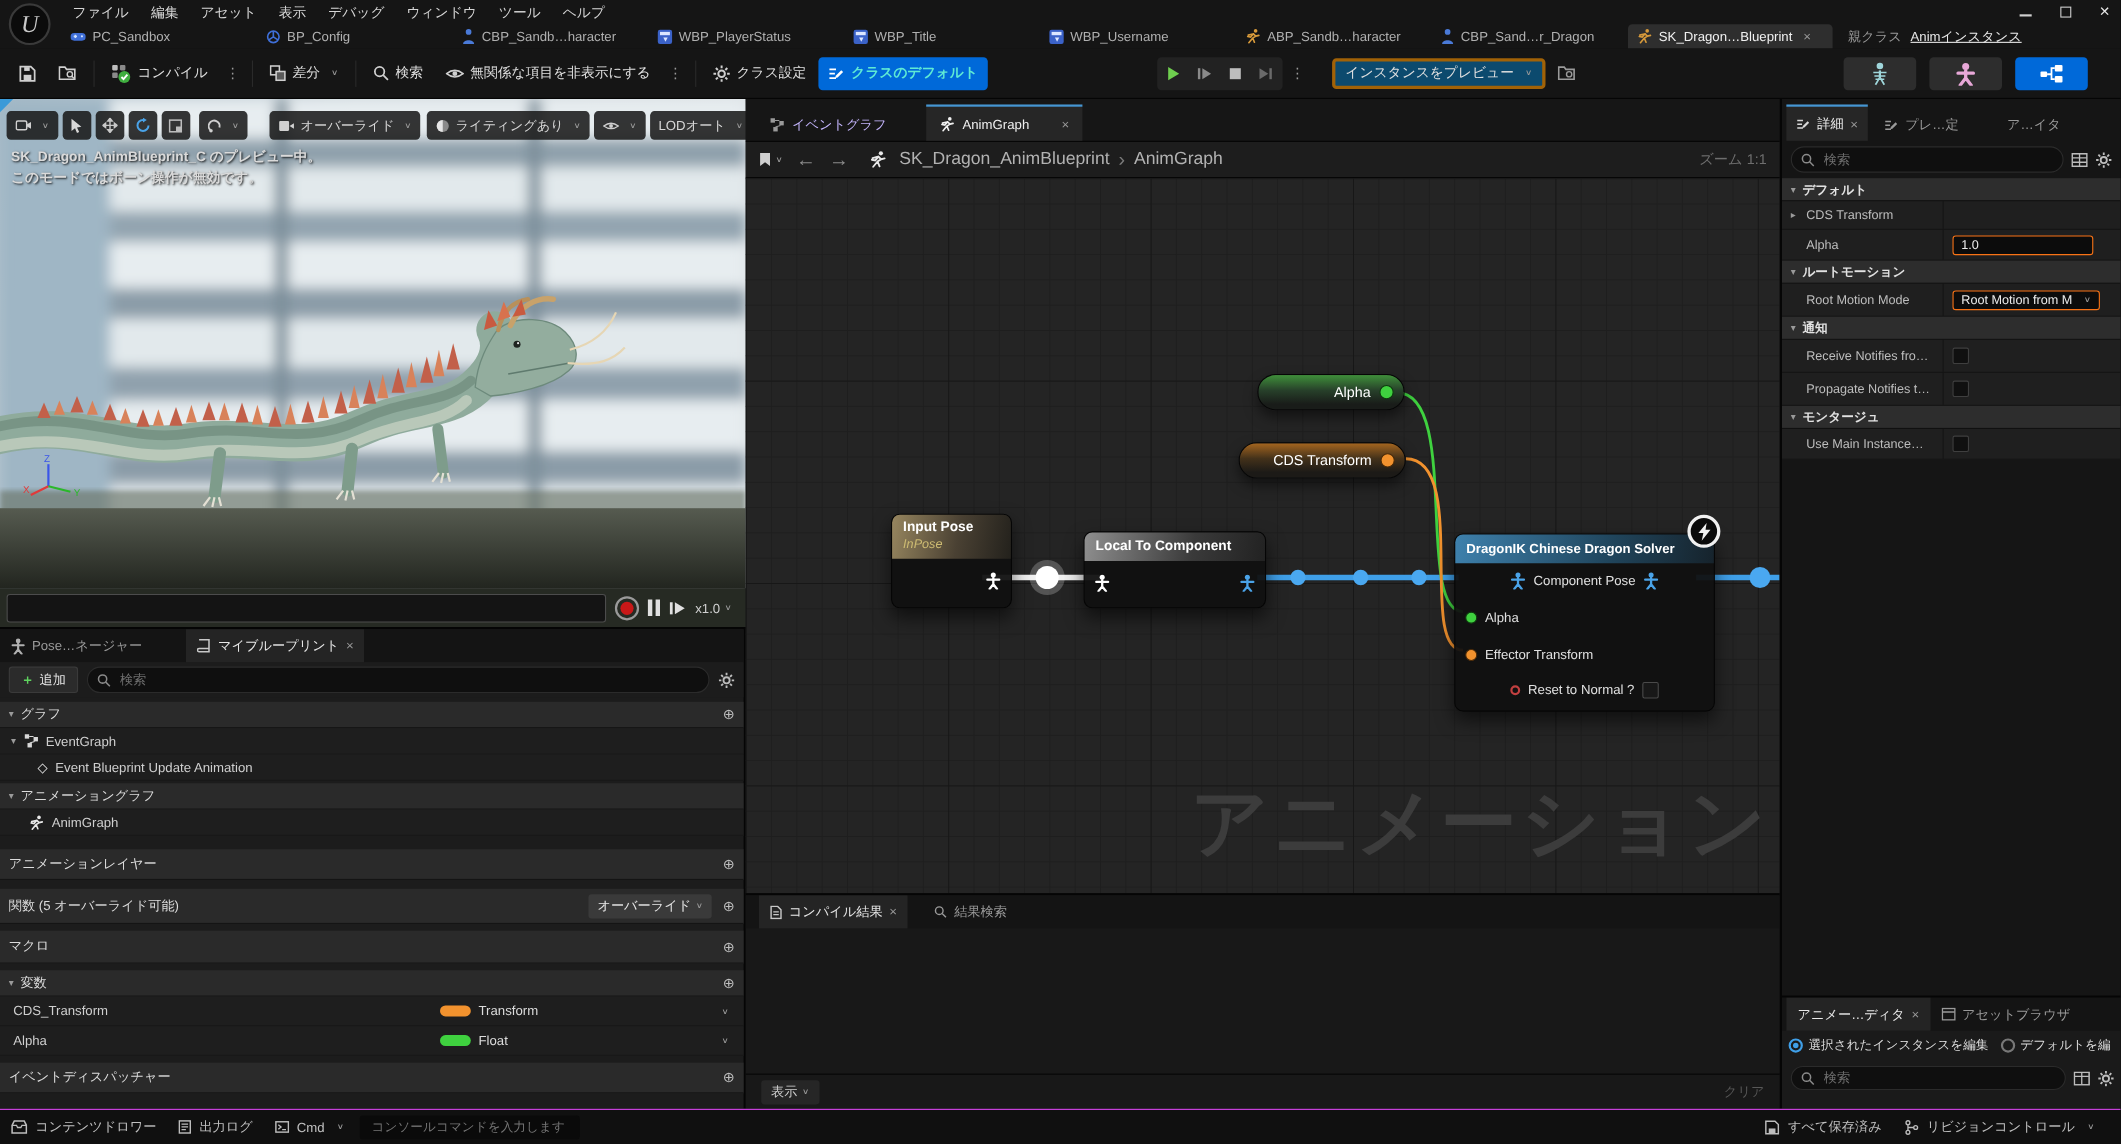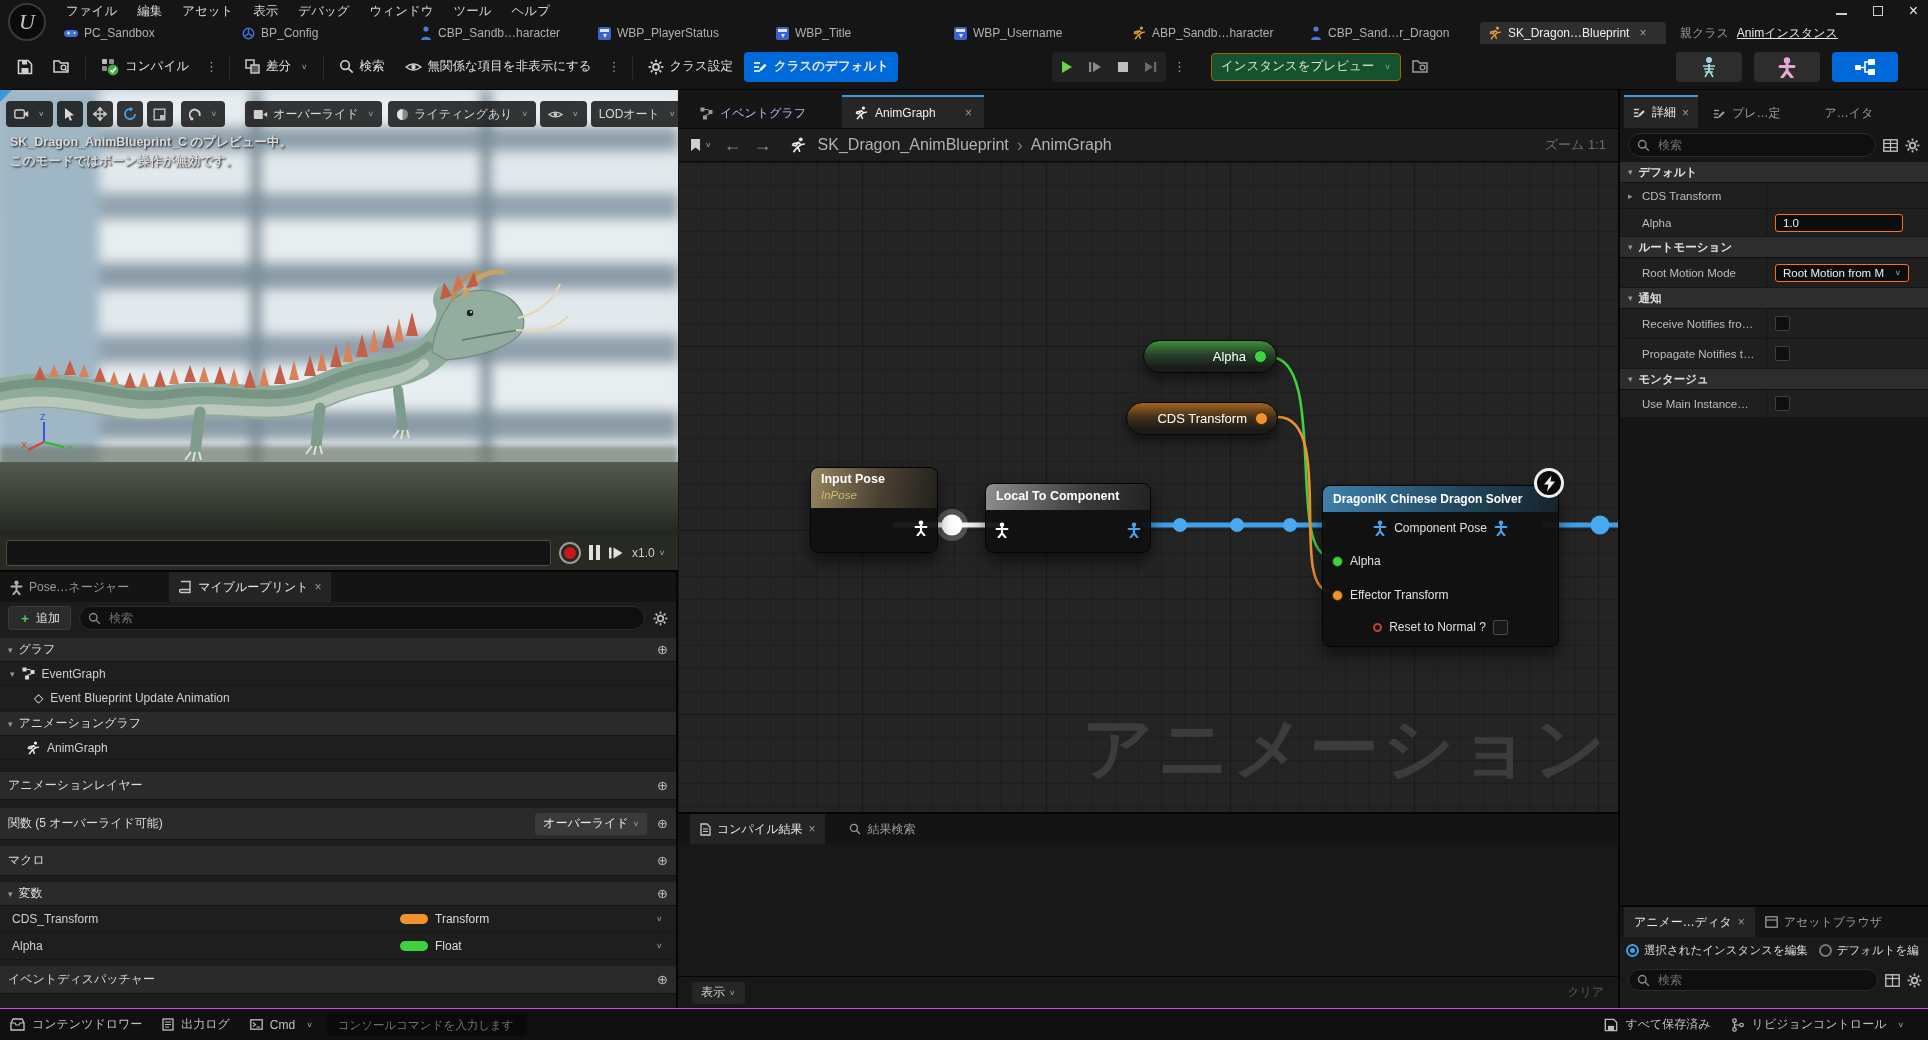--- a/index.html
+++ b/index.html
@@ -14,21 +14,21 @@
   
   .menu-item{padding:3px 10px;color:#d6d6d6;font-size:12.5px;cursor:default;}
   .atab{width:178px;height:22px;display:flex;align-items:center;gap:6px;padding:0 8px;color:#b0b0b0;overflow:hidden;white-space:nowrap;}
   .atab.active{background:#2e2e2e;color:#f0f0f0;border-radius:4px 4px 0 0;}
   .widget-ic{width:13px;height:13px;background:#3b62c8;border-radius:2px;position:relative;flex:none;}
   .widget-ic:before{content:"";position:absolute;left:2px;top:2px;width:9px;height:3px;background:#dce6ff;}
   .widget-ic:after{content:"";position:absolute;left:4.5px;top:7px;border-left:2px solid transparent;border-right:2px solid transparent;border-top:4px solid #dce6ff;}
   
   .tbtn{display:flex;align-items:center;gap:6px;height:30px;padding:0 9px;border-radius:4px;color:#e0e0e0;font-size:12.5px;white-space:nowrap;}
   .tsep{width:1px;height:24px;background:#2a2a2a;margin:0 4px;}
-  .blue-btn{background:#0069d9;color:#e5e5e5;}
+  .blue-btn{background:#0069d9;color:#5eead4;}
   .mode-btn{width:66px;height:30px;border-radius:4px;background:#2d2d2d;display:flex;align-items:center;justify-content:center;}
   
   .vpill{height:26px;display:flex;align-items:center;gap:5px;padding:0 8px;background:rgba(26,26,26,.88);border-radius:4px;color:#d8d8d8;font-size:12px;white-space:nowrap;}
   .vtool{width:26px;height:26px;display:flex;align-items:center;justify-content:center;background:rgba(26,26,26,.88);border-radius:4px;}
   
   .mb-tab{height:30px;display:flex;align-items:center;gap:6px;padding:0 10px;color:#9a9a9a;}
   .mb-tab.active{background:#242424;color:#e8e8e8;}
   .mbh{height:24px;background:#2a2a2a;display:flex;align-items:center;gap:6px;padding:0 8px;color:#dcdcdc;border-bottom:1px solid #141414;font-size:12px;}
   .mbh .plus{margin-left:auto;color:#bdbdbd;font-size:13px;}
   .mbi{height:24px;display:flex;align-items:center;gap:7px;color:#cfcfcf;border-bottom:1px solid #181818;background:#1e1e1e;font-size:12px;}
@@ -276,21 +276,21 @@
           </svg>
         </span>
       <span class="ic" style="width:26px;height:26px;">
           <svg width="14" height="14" viewBox="0 0 14 14">
             <path d="M1 2 L9 7 L1 12 Z" fill="#6a6a6a"></path>
             <rect x="10" y="2" width="2.2" height="10" fill="#6a6a6a"></rect>
           </svg>
         </span>
     </div>
     <div class="dots3">⋮</div>
-    <div class="tbtn" style="background:#14532d;border:1px solid #a16207;height:28px;margin-left:18px;">
+    <div class="tbtn" style="background:#0c4a6e;border:3px solid #a16207;height:28px;margin-left:18px;">
       <span>インスタンスをプレビュー</span>
         <span class="chev">∨</span>
     </div>
     <div class="tbtn">
         <span class="ic">
           <svg width="17" height="15" viewBox="0 0 17 15">
             <path d="M1 2 H6 L7.5 4 H15 V13 H1 Z" fill="none" stroke="#9a9a9a" stroke-width="1.5"></path>
             <circle cx="10.5" cy="8.5" r="2.4" fill="none" stroke="#9a9a9a" stroke-width="1.3"></circle>
           </svg>
         </span>
@@ -741,21 +741,21 @@
 
       <div class="varnode" style="left:465px;top:178px;width:134px;height:33px;background:linear-gradient(180deg,#3f8f3a 0%,#27402a 45%,#191c19 85%);">
         <span>Alpha</span>
         <span class="cpin" style="width:13px;height:13px;background:#3fd13f;border:1px solid #0e3a0e;"></span>
       </div>
       <div class="varnode" style="left:448px;top:240px;width:152px;height:33px;background:linear-gradient(180deg,#a4651f 0%,#43311a 45%,#1c1a17 85%);">
         <span>CDS Transform</span>
         <span class="cpin" style="width:13px;height:13px;background:#f2922e;border:1px solid #4a2a08;"></span>
       </div>
 
-      <div class="node" style="left:132px;top:305px;width:128px;height:86px;">
+      <div class="node" style="left:132px;top:305px;width:110px;height:86px;">
         <div class="nhead" style="background:linear-gradient(100deg,#97865f 0%,#4a4133 55%,#23211c 100%);height:40px;">
           <div>Input Pose</div>
           <div style="font-style:italic;font-weight:normal;color:#cdbb72;font-size:11.5px;">InPose</div>
         </div>
         <div class="npin-row" style="justify-content:flex-end;height:40px;">
           <span class="ic" style="color:#ffffff;">
               <svg width="14" height="16" viewBox="0 0 14 16">
                 <circle cx="7" cy="2.8" r="2.3" fill="currentColor"></circle>
                 <path d="M7 5.2 V11.2 M1.6 7 H12.4 M7 11.2 L3.6 15.4 M7 11.2 L10.4 15.4" stroke="currentColor" stroke-width="2.1" stroke-linecap="round" fill="none"></path>
               </svg>

